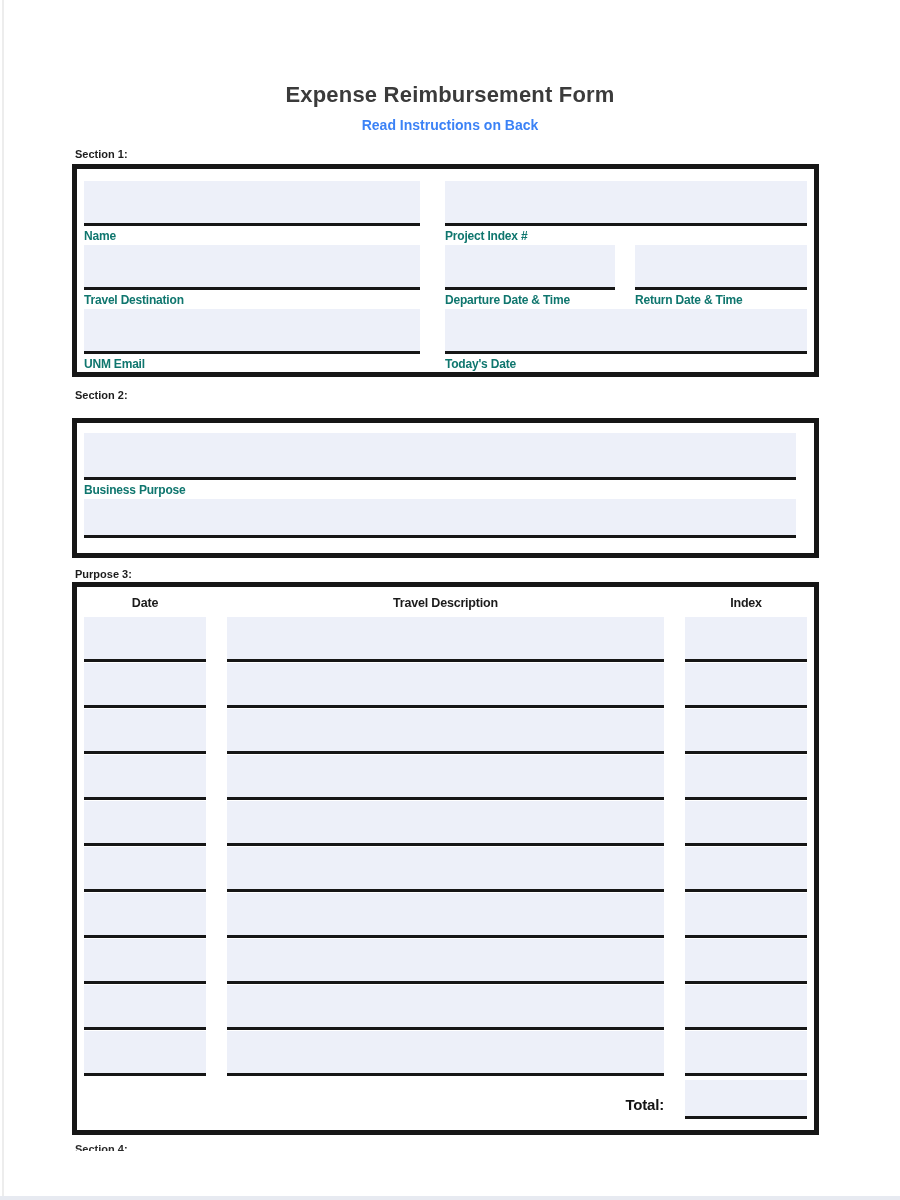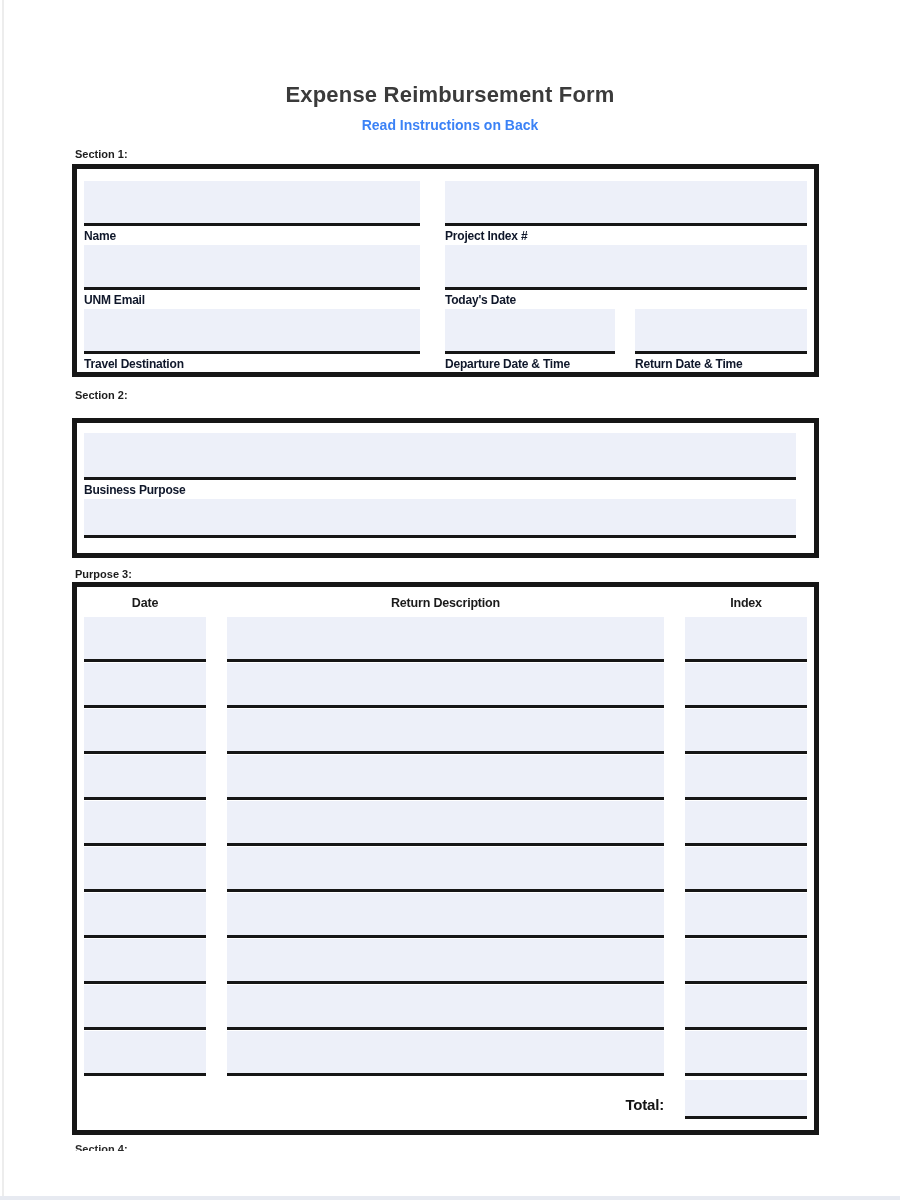--- a/index.html
+++ b/index.html
@@ -40,21 +40,21 @@
   .box1 { margin-top:3px; height:213px; padding:12px 7px 0 7px; }
   .box2 { margin-top:16px; height:140px; padding:10px 18px 0 7px; }
   .box3 { margin-top:1px; height:553px; padding:8px 7px 13px 7px; }
 
   .input {
     background:#edf0f9;
     border-bottom:3px solid #161616;
     height:42px;
   }
   .flabel {
-    font-size:12px; line-height:15px; font-weight:bold; color:#0f172a;
+    font-size:12px; line-height:15px; font-weight:bold; color:#0f766e;
     padding-top:3px; height:16px; letter-spacing:-0.2px;
     white-space:nowrap; overflow:hidden;
   }
 
   
   .s1row { display:flex; gap:25px; }
   .col-l { width:336px; }
   .col-r { width:362px; }
   .split { display:flex; gap:20px; }
   .sub1  { width:170px; }
@@ -104,62 +104,62 @@
   <div class="seclabel sl1">Section 1:</div>
   <div class="box box1">
     <div class="s1row">
       <div class="col-l">
         <div class="input"></div>
         <div class="flabel">Name</div>
       </div>
       <div class="col-r">
         <div class="input"></div>
         <div class="flabel">Project Index #</div>
-      </div>
-    </div>
-    <div class="s1row">
-      <div class="col-l">
-        <div class="input"></div>
-        <div class="flabel">UNM Email</div>
-      </div>
-      <div class="col-r">
-        <div class="input"></div>
-        <div class="flabel">Today's Date</div>
       </div>
     </div>
     <div class="s1row">
       <div class="col-l">
         <div class="input"></div>
         <div class="flabel">Travel Destination</div>
       </div>
       <div class="col-r split">
         <div class="sub1">
           <div class="input"></div>
           <div class="flabel">Departure Date &amp; Time</div>
         </div>
         <div class="sub2">
           <div class="input"></div>
           <div class="flabel">Return Date &amp; Time</div>
         </div>
       </div>
     </div>
+    <div class="s1row">
+      <div class="col-l">
+        <div class="input"></div>
+        <div class="flabel">UNM Email</div>
+      </div>
+      <div class="col-r">
+        <div class="input"></div>
+        <div class="flabel">Today's Date</div>
+      </div>
+    </div>
   </div>
 
   <div class="seclabel sl2">Section 2:</div>
   <div class="box box2">
     <div class="input bp-input1"></div>
     <div class="flabel">Business Purpose</div>
     <div class="input bp-input2"></div>
   </div>
 
   <div class="seclabel sl3">Purpose 3:</div>
   <div class="box box3">
     <div class="hdr-row">
       <div class="hdr hdr-date">Date</div>
-      <div class="hdr hdr-desc">Return Description</div>
+      <div class="hdr hdr-desc">Travel Description</div>
       <div class="hdr hdr-cost">Index</div>
     </div>
     <div id="expense-rows">
   <div class="exp-row">
     <div class="cell-date">
       <div class="input"></div>
     </div>
     <div class="cell-desc">
       <div class="input"></div>
     </div>

